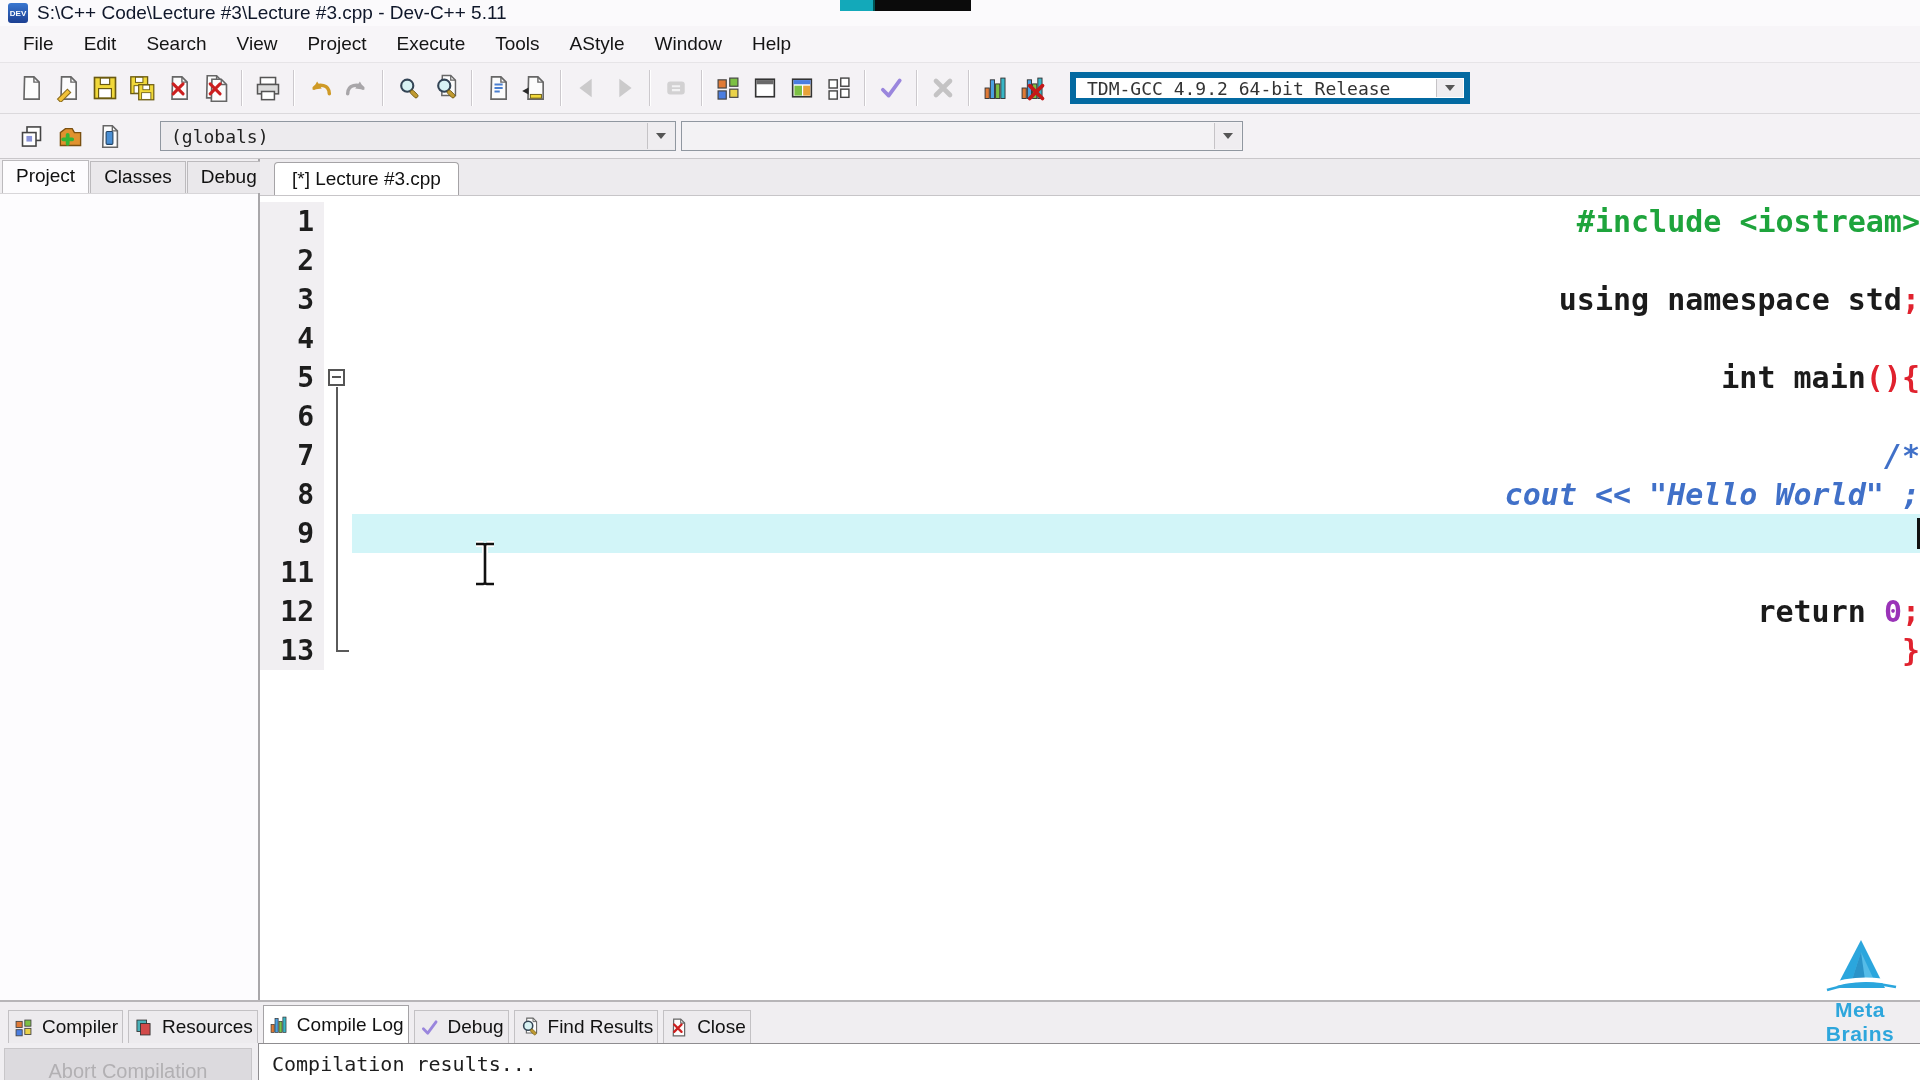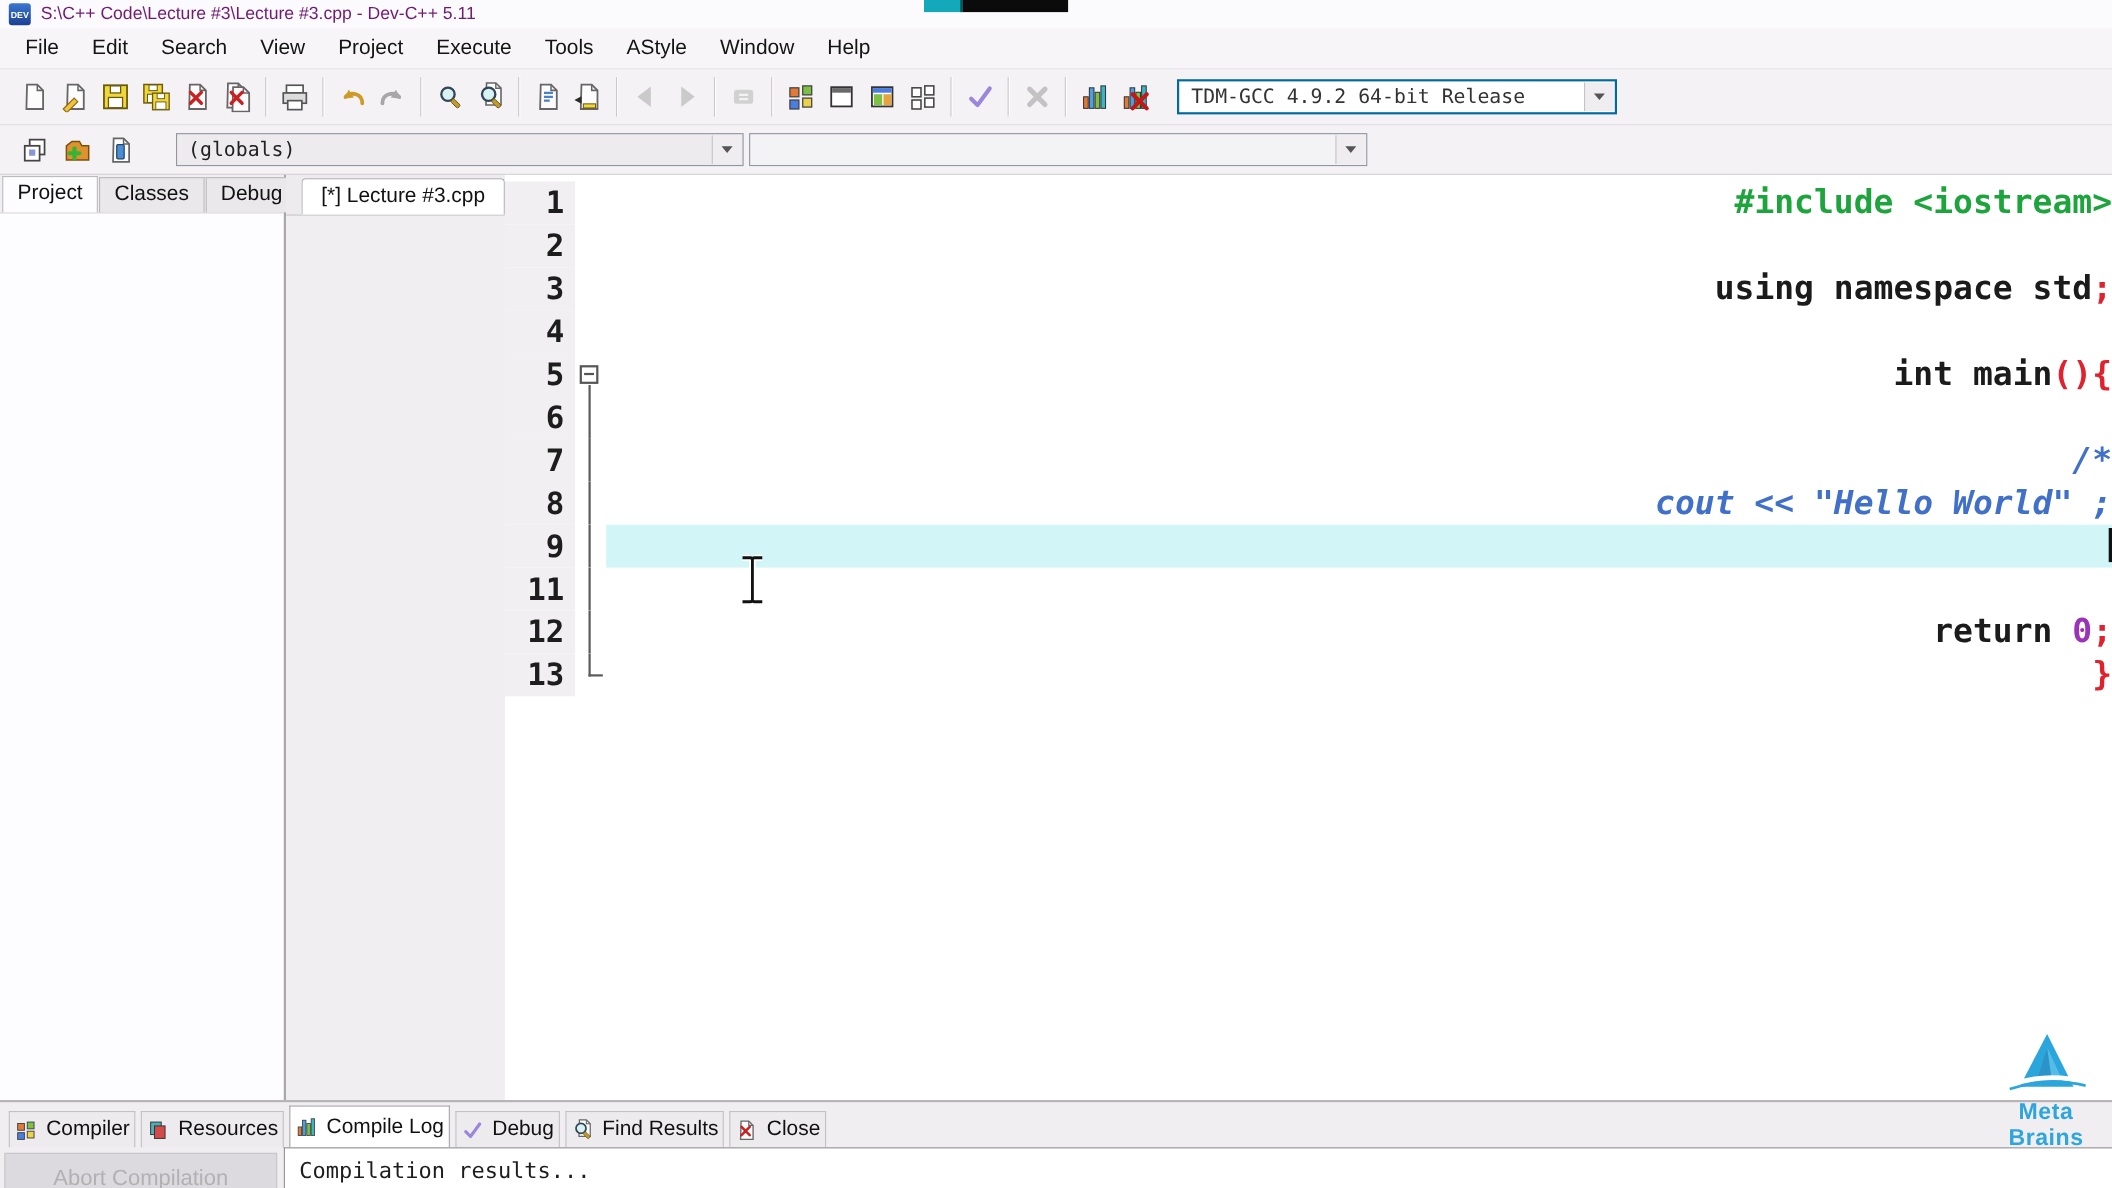--- a/index.html
+++ b/index.html
@@ -7,37 +7,37 @@
     --c-kw:#1b1b1b; --c-hl:#d2f5f8; --c-brand:#2ea6dc;
   }
   html,body{margin:0;padding:0;overflow:hidden;}
   body{width:1920px;height:1080px;font-family:"Liberation Sans",sans-serif;background:#f2f0f3;}
   .screen{position:relative;width:1920px;height:1080px;background:#f2f0f3;}
 
   
   .titlebar{height:26px;background:#fbfafc;display:flex;align-items:center;padding-left:8px;position:relative;}
   .app-icon{width:20px;height:20px;flex:none;border-radius:3px;background:linear-gradient(#3a77d0,#1c3f92);
     color:#fff;font-size:8px;font-weight:bold;display:flex;align-items:center;justify-content:center;}
-  .title-text{font-size:16px;color:#701a75;margin-left:9px;white-space:nowrap;text-align:center;}
+  .title-text{font-size:19px;color:#0f172a;margin-left:9px;white-space:nowrap;text-align:center;}
   .video-artifact{position:absolute;left:840px;top:0;height:11px;display:flex;}
   .va-teal{width:33px;height:11px;background:#13a9ba;border-right:2px solid #055;}
   .va-black{width:96px;height:11px;background:#0b0b0b;}
 
   
   .menubar{height:36px;display:flex;align-items:center;padding-left:8px;background:#f7f5f8;}
   .menu-item{font-size:19px;color:#141414;padding:5px 15px;}
 
   
   .toolbar{height:50px;display:flex;align-items:center;background:#f4f2f5;border-top:1px solid #e6e4e7;
     border-bottom:1px solid #dbd9dc;padding-left:12px;}
   .tb-group{display:flex;align-items:center;}
   .tb-btn{width:37px;height:38px;display:flex;align-items:center;justify-content:center;}
   .tb-btn.disabled{opacity:.55;filter:grayscale(.9);}
   .tb-sep{width:1px;height:36px;background:#ccc9cd;box-shadow:1px 0 0 #fff;margin:0 7px;flex:none;}
-  .compiler-combo{margin-left:20px;width:400px;height:32px;background:#fff;border:2px solid #0369a1;
+  .compiler-combo{margin-left:20px;width:400px;height:32px;background:#fff;border:6px solid #0369a1;
     display:flex;align-items:center;font-family:"DejaVu Sans Mono",monospace;font-size:18px;color:#333;
     padding-left:11px;position:relative;box-sizing:border-box;flex:none;}
   .combo-btn{position:absolute;right:1px;top:1px;bottom:1px;width:26px;background:#efedf0;
     border-left:1px solid #c5c3c6;display:flex;align-items:center;justify-content:center;}
   .chev{width:0;height:0;border-left:5px solid transparent;border-right:5px solid transparent;border-top:6px solid #555;}
 
   
   .toolbar2{height:44px;display:flex;align-items:center;background:#f4f2f5;border-bottom:1px solid #c9c7ca;padding-left:14px;}
   .tb2-btn{width:34px;height:34px;display:flex;align-items:center;justify-content:center;}
   .combo{height:30px;border:1px solid #9097a0;background:#edebee;font-family:"DejaVu Sans Mono",monospace;
@@ -45,21 +45,21 @@
   .combo.globals{width:516px;margin-left:34px;}
   .combo.member{width:562px;margin-left:5px;background:#f3f2f4;}
 
   
   .main{display:flex;height:841px;background:#fff;}
   .left-panel{width:258px;flex:none;border-right:2px solid #a9a7aa;display:flex;flex-direction:column;background:#fdfcfe;}
   .lp-tabs{height:34px;display:flex;align-items:flex-end;background:#f0eef1;border-bottom:1px solid #d8d6d9;padding-left:2px;}
   .lp-tab{font-size:19px;color:#111;padding:4px 13px 5px;border:1px solid #bcbabd;border-bottom:none;background:#eae8eb;margin-right:1px;}
   .lp-tab.active{background:#fdfcfe;padding-bottom:6px;}
   .lp-body{flex:1;}
-  .editor-area{flex:1;display:flex;flex-direction:row;background:#f0eef1;min-width:0;}
+  .editor-area{flex:1;display:flex;flex-direction:column;background:#f0eef1;min-width:0;}
   .editor-tabbar{height:36px;display:flex;align-items:flex-end;background:#edebee;border-bottom:1px solid #c7c5c8;padding-left:14px;}
   .editor-tab{height:32px;background:#fff;border:1px solid #a5a3a6;border-bottom:none;border-radius:4px 4px 0 0;
     display:flex;align-items:center;padding:0 17px;font-size:19px;color:#111;}
   .editor-body{flex:1;background:#fff;position:relative;overflow:hidden;padding-top:6px;}
 
   .code-row{display:flex;height:39px;}
   .ln{width:64px;flex:none;background:#f1eff2;color:#1d1d1d;font-family:"DejaVu Sans Mono",monospace;font-weight:bold;
     font-size:28px;line-height:39px;text-align:right;padding-right:10px;box-sizing:border-box;}
   .fold{width:28px;flex:none;position:relative;background:#fff;}
   .fold .vline{position:absolute;left:12px;top:0;bottom:0;width:0;border-left:2px solid #5a5a5a;}

